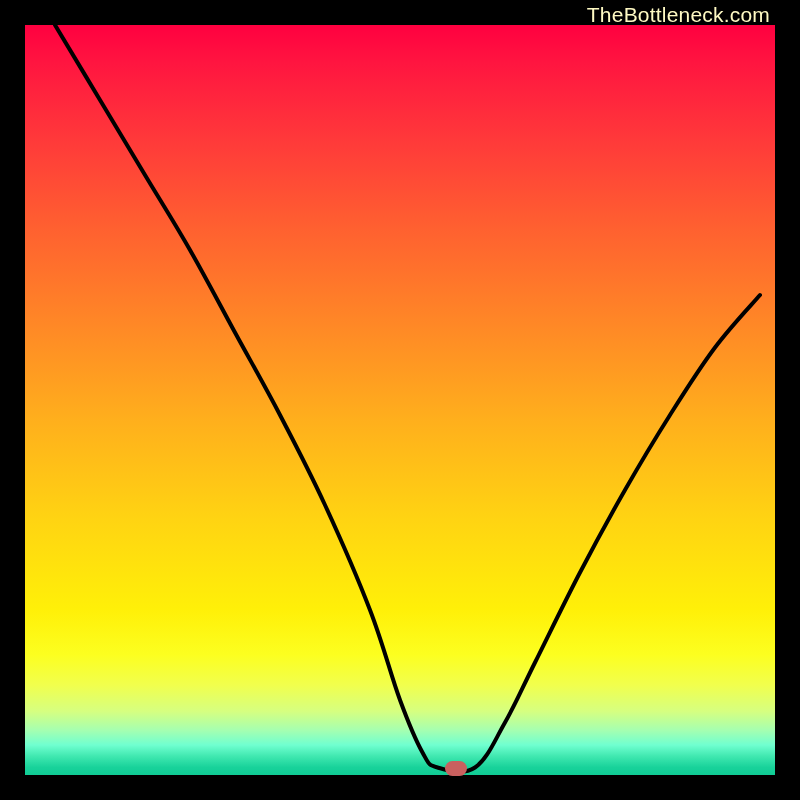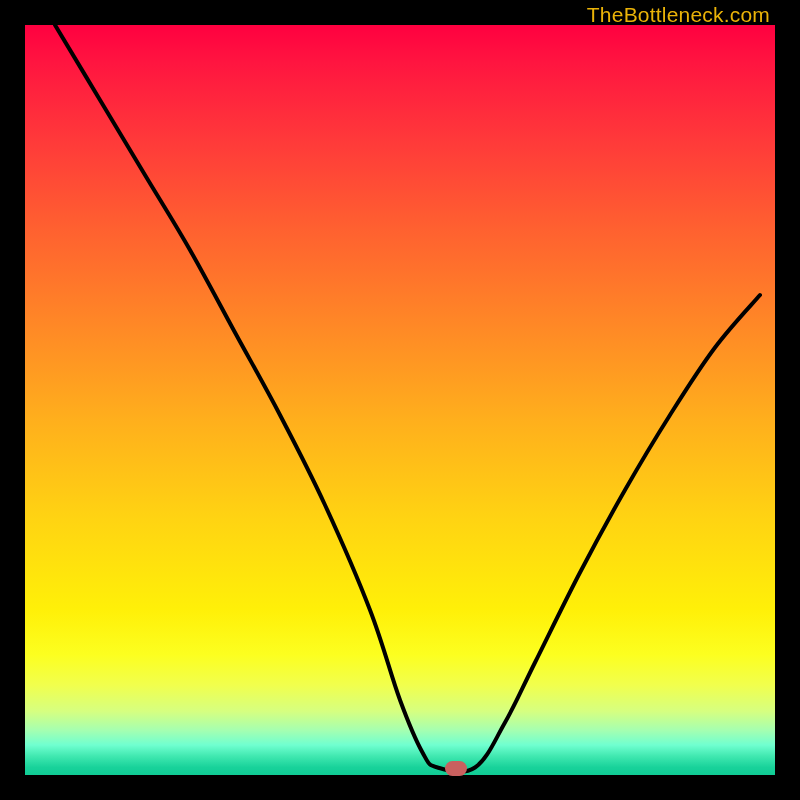--- a/index.html
+++ b/index.html
@@ -40,21 +40,21 @@
       #70ffd0 96%,
       #40e8b0 97.5%,
       #18d29a 99%,
       #10cc95 100%
     );
   }
   .watermark {
     position: absolute;
     top: 3px;
     right: 30px;
-    color: #eab308;
+    color: #fef9c3;
     font-size: 21px;
     font-weight: 500;
     letter-spacing: 0.2px;
   }
   svg.curve {
     position: absolute;
     left: 0;
     top: 0;
     width: 750px;
     height: 750px;

